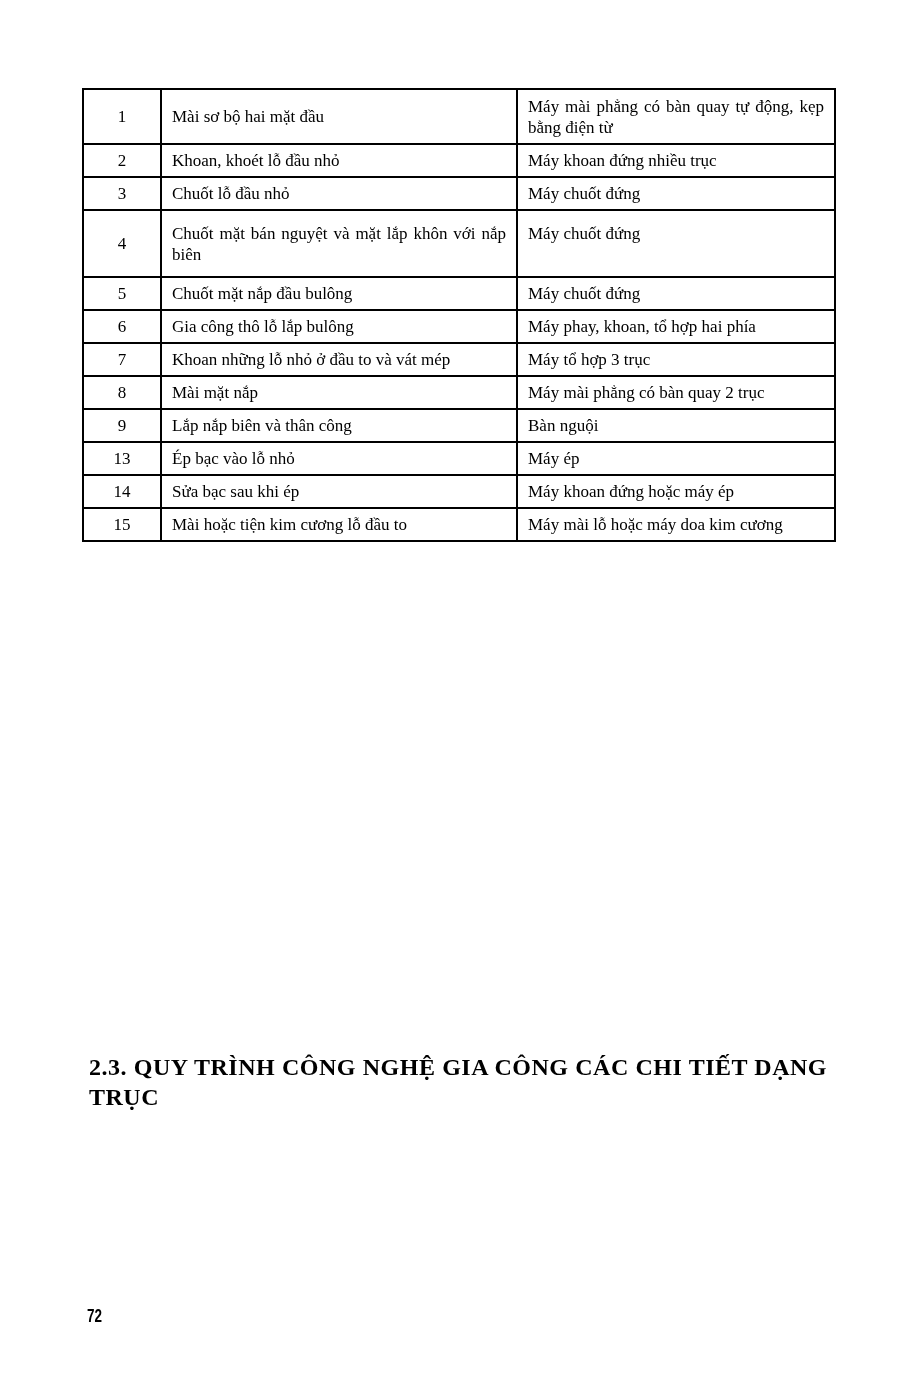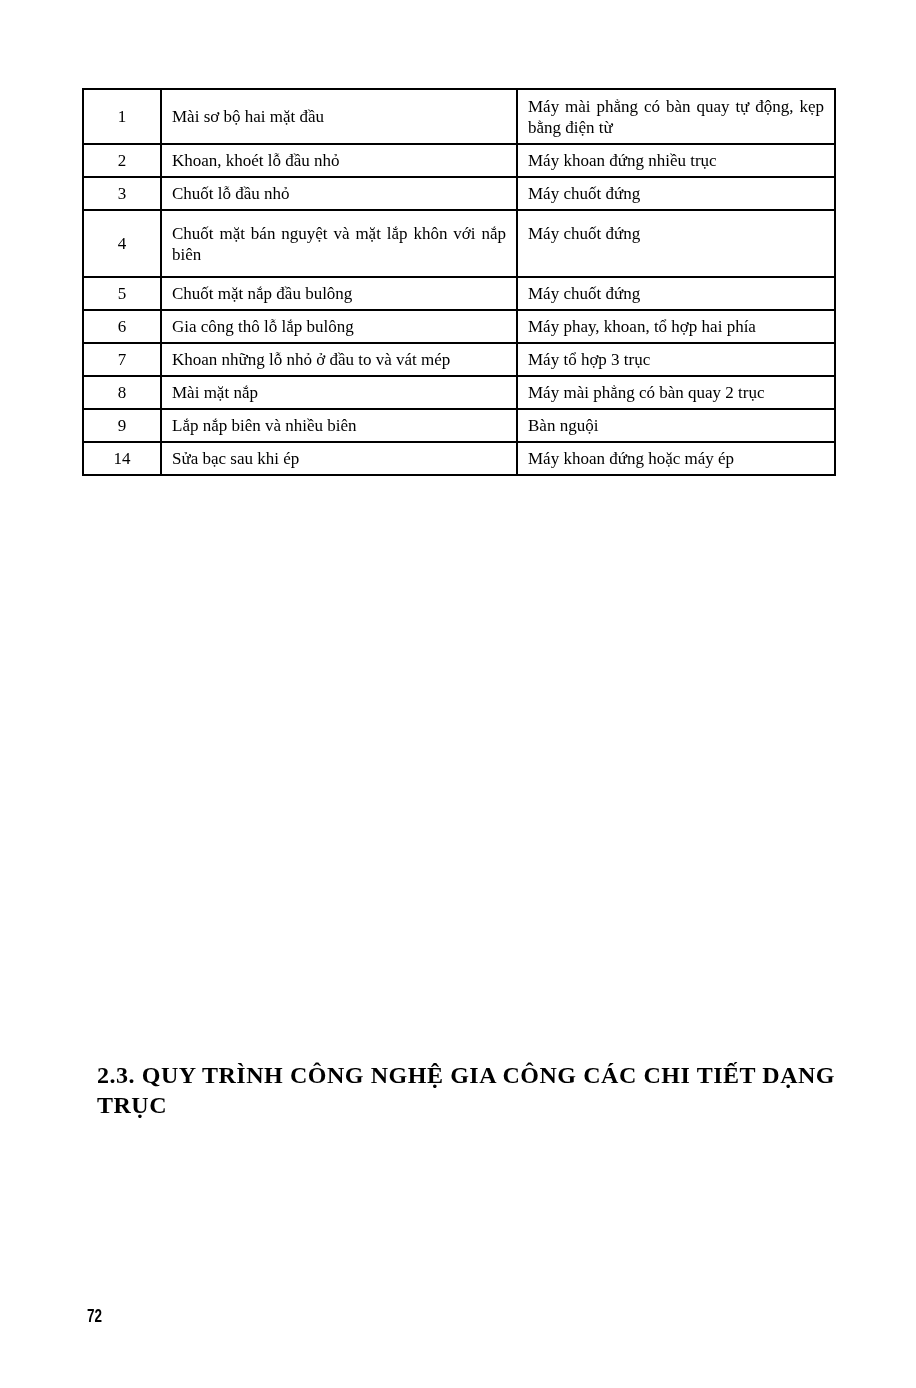--- a/index.html
+++ b/index.html
@@ -48,21 +48,21 @@
       left: 89px;
       top: 1052px;
       width: 738px;
       font-family: "Liberation Serif", "DejaVu Serif", serif;
       font-weight: bold;
       font-size: 24px;
       line-height: 30px;
       text-align: justify;
       text-align-last: left;
       letter-spacing: 0.5px;
-      margin: 8px;
+      margin: 0;
     }
     .page-number {
       position: absolute;
       left: 87px;
       top: 1306px;
       font-family: "Liberation Sans", "DejaVu Sans", sans-serif;
       font-weight: bold;
       font-size: 18px;
       transform: scaleX(0.75);
       transform-origin: left;
@@ -113,26 +113,36 @@
       <td>Khoan những lỗ nhỏ ở đầu to và vát  mép</td>
       <td>Máy tổ hợp 3 trục</td>
     </tr>
     <tr>
       <td class="no">8</td>
       <td>Mài mặt nắp</td>
       <td>Máy mài phẳng có bàn quay 2 trục</td>
     </tr>
     <tr>
       <td class="no">9</td>
-      <td>Lắp nắp biên và nhiều biên</td>
+      <td>Lắp nắp biên và thân công</td>
       <td>Bàn nguội</td>
+    </tr>
+    <tr>
+      <td class="no">13</td>
+      <td>Ép bạc vào lỗ nhỏ</td>
+      <td>Máy ép</td>
     </tr>
     <tr>
       <td class="no">14</td>
       <td>Sửa bạc sau khi ép</td>
       <td>Máy khoan đứng hoặc máy ép</td>
+    </tr>
+    <tr>
+      <td class="no">15</td>
+      <td>Mài hoặc tiện kim cương lỗ đầu to</td>
+      <td>Máy mài lỗ hoặc máy doa kim cương</td>
     </tr>
   </tbody>
 </table>
 
 <h2 class="section-heading">2.3. QUY TRÌNH CÔNG NGHỆ GIA CÔNG CÁC CHI TIẾT DẠNG TRỤC</h2>
 
 <div class="page-number">72</div>
 
 </body></html>

